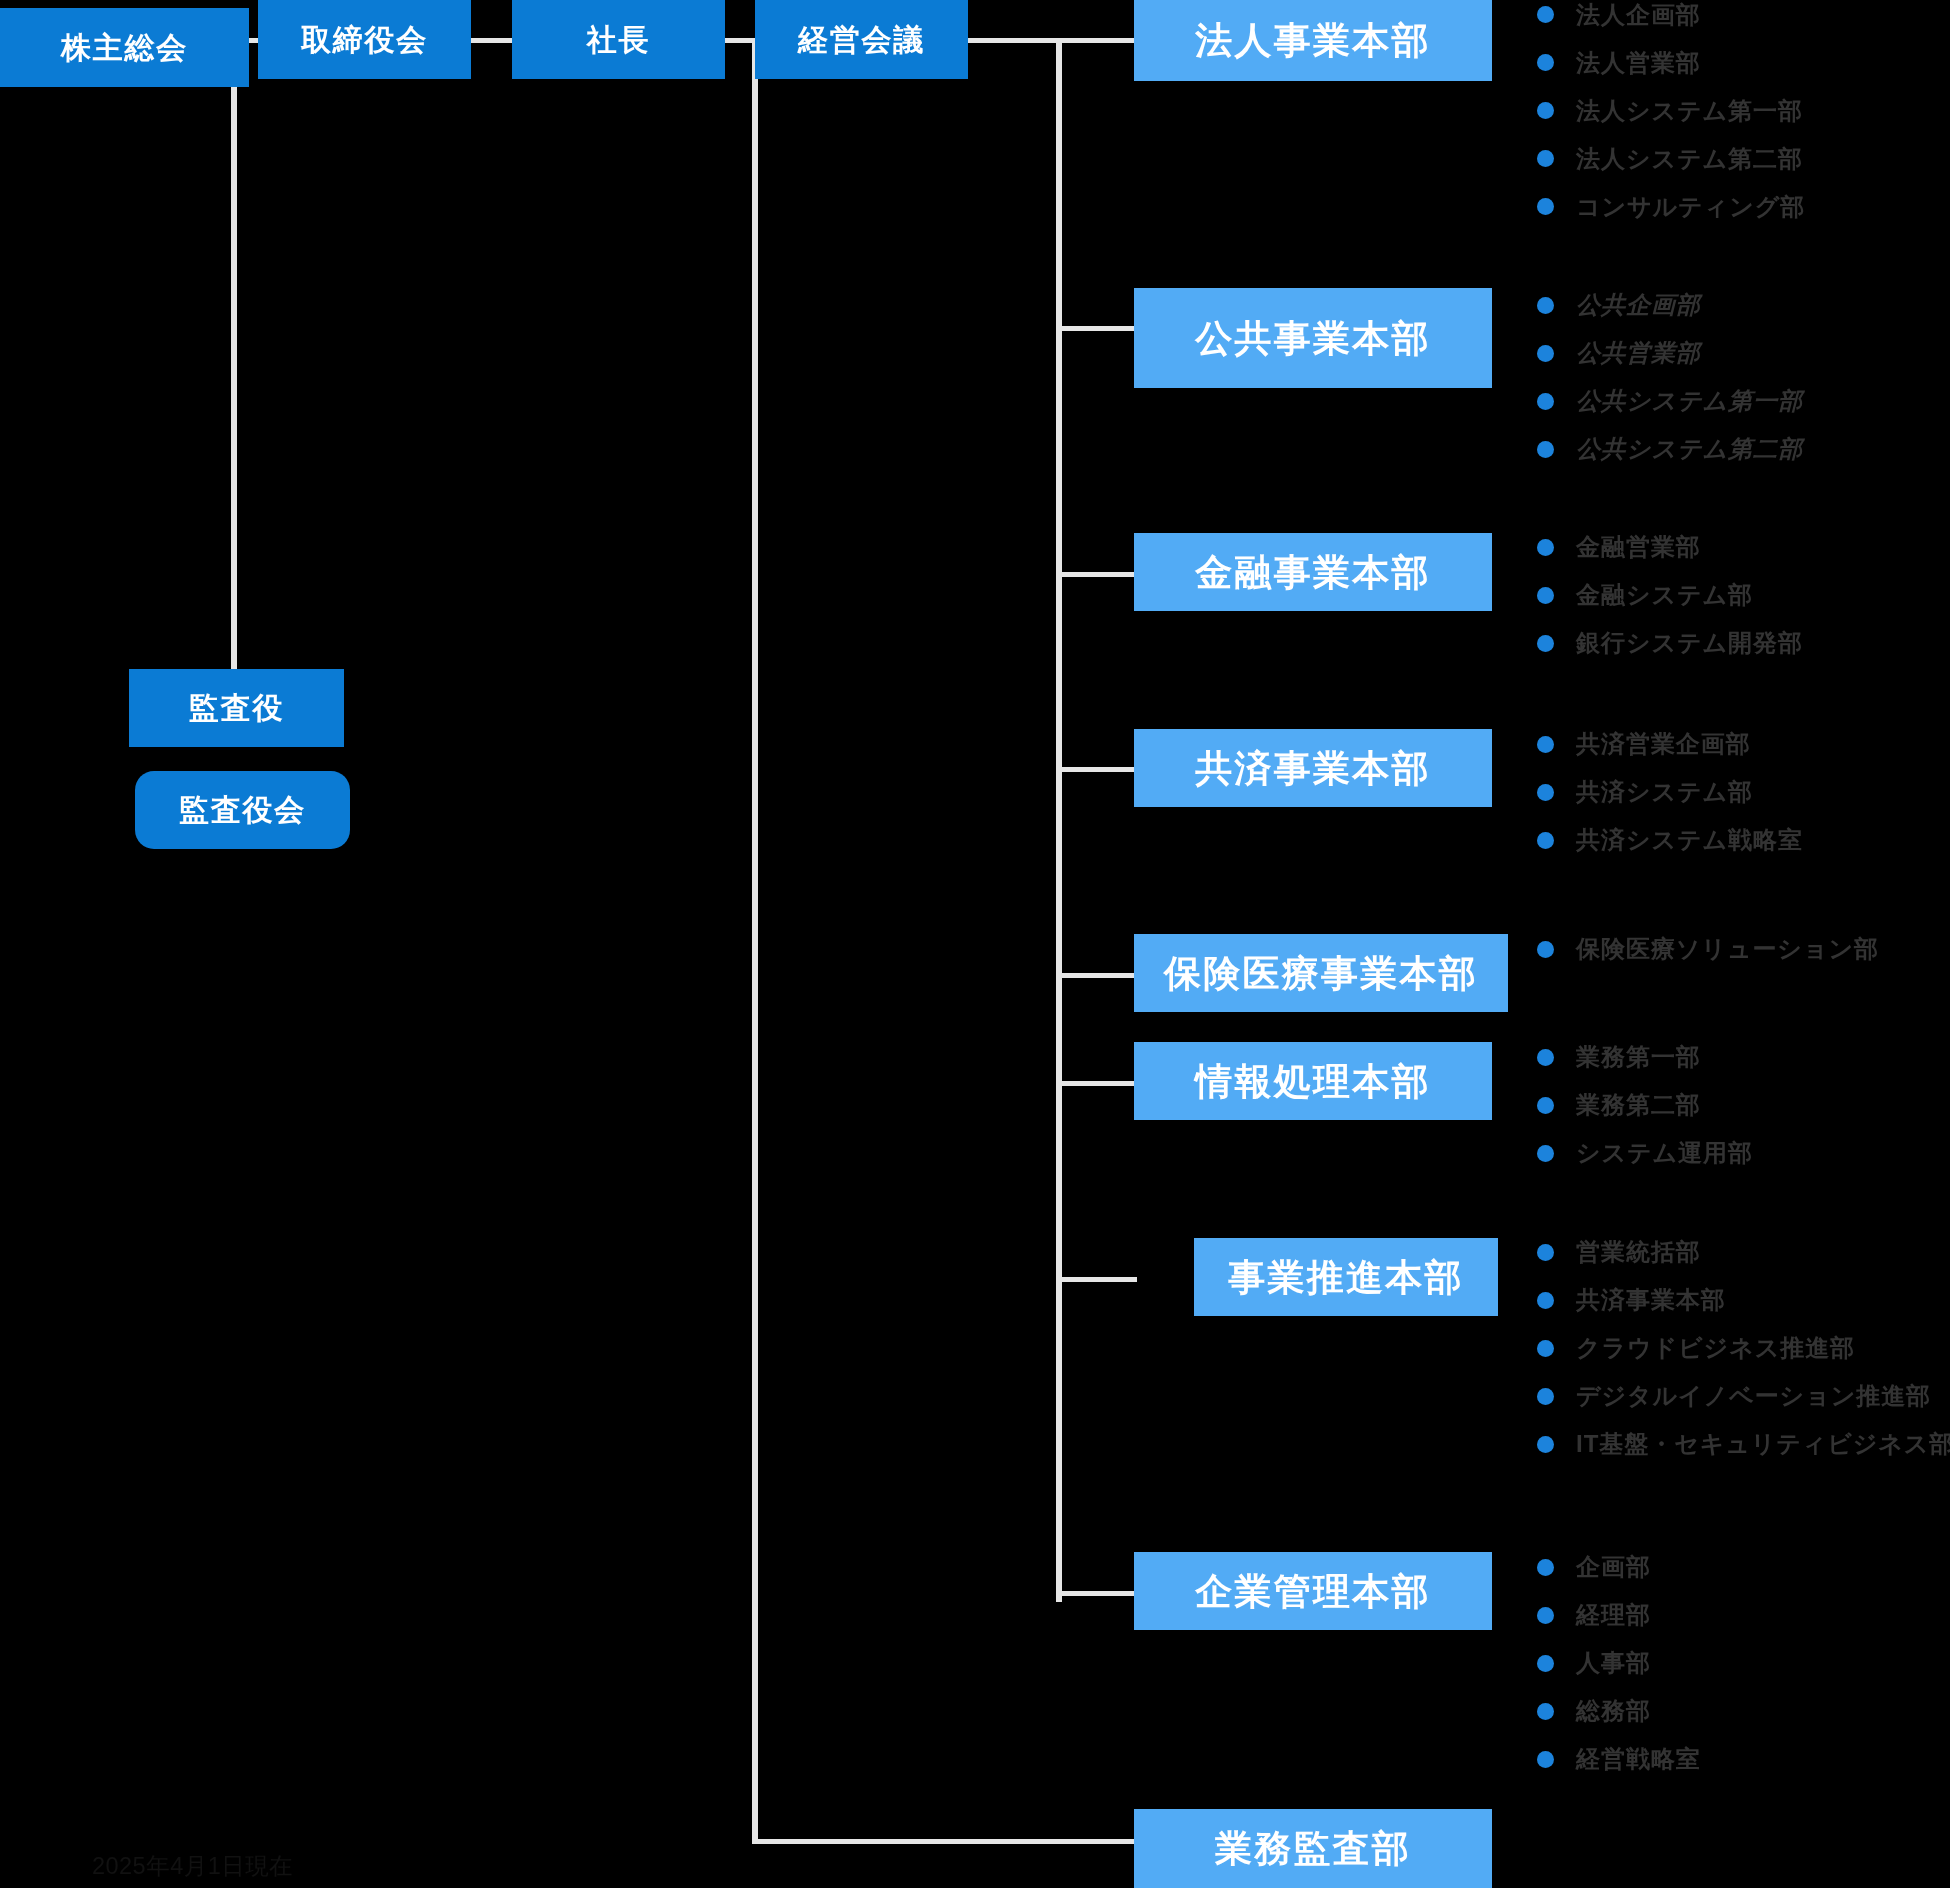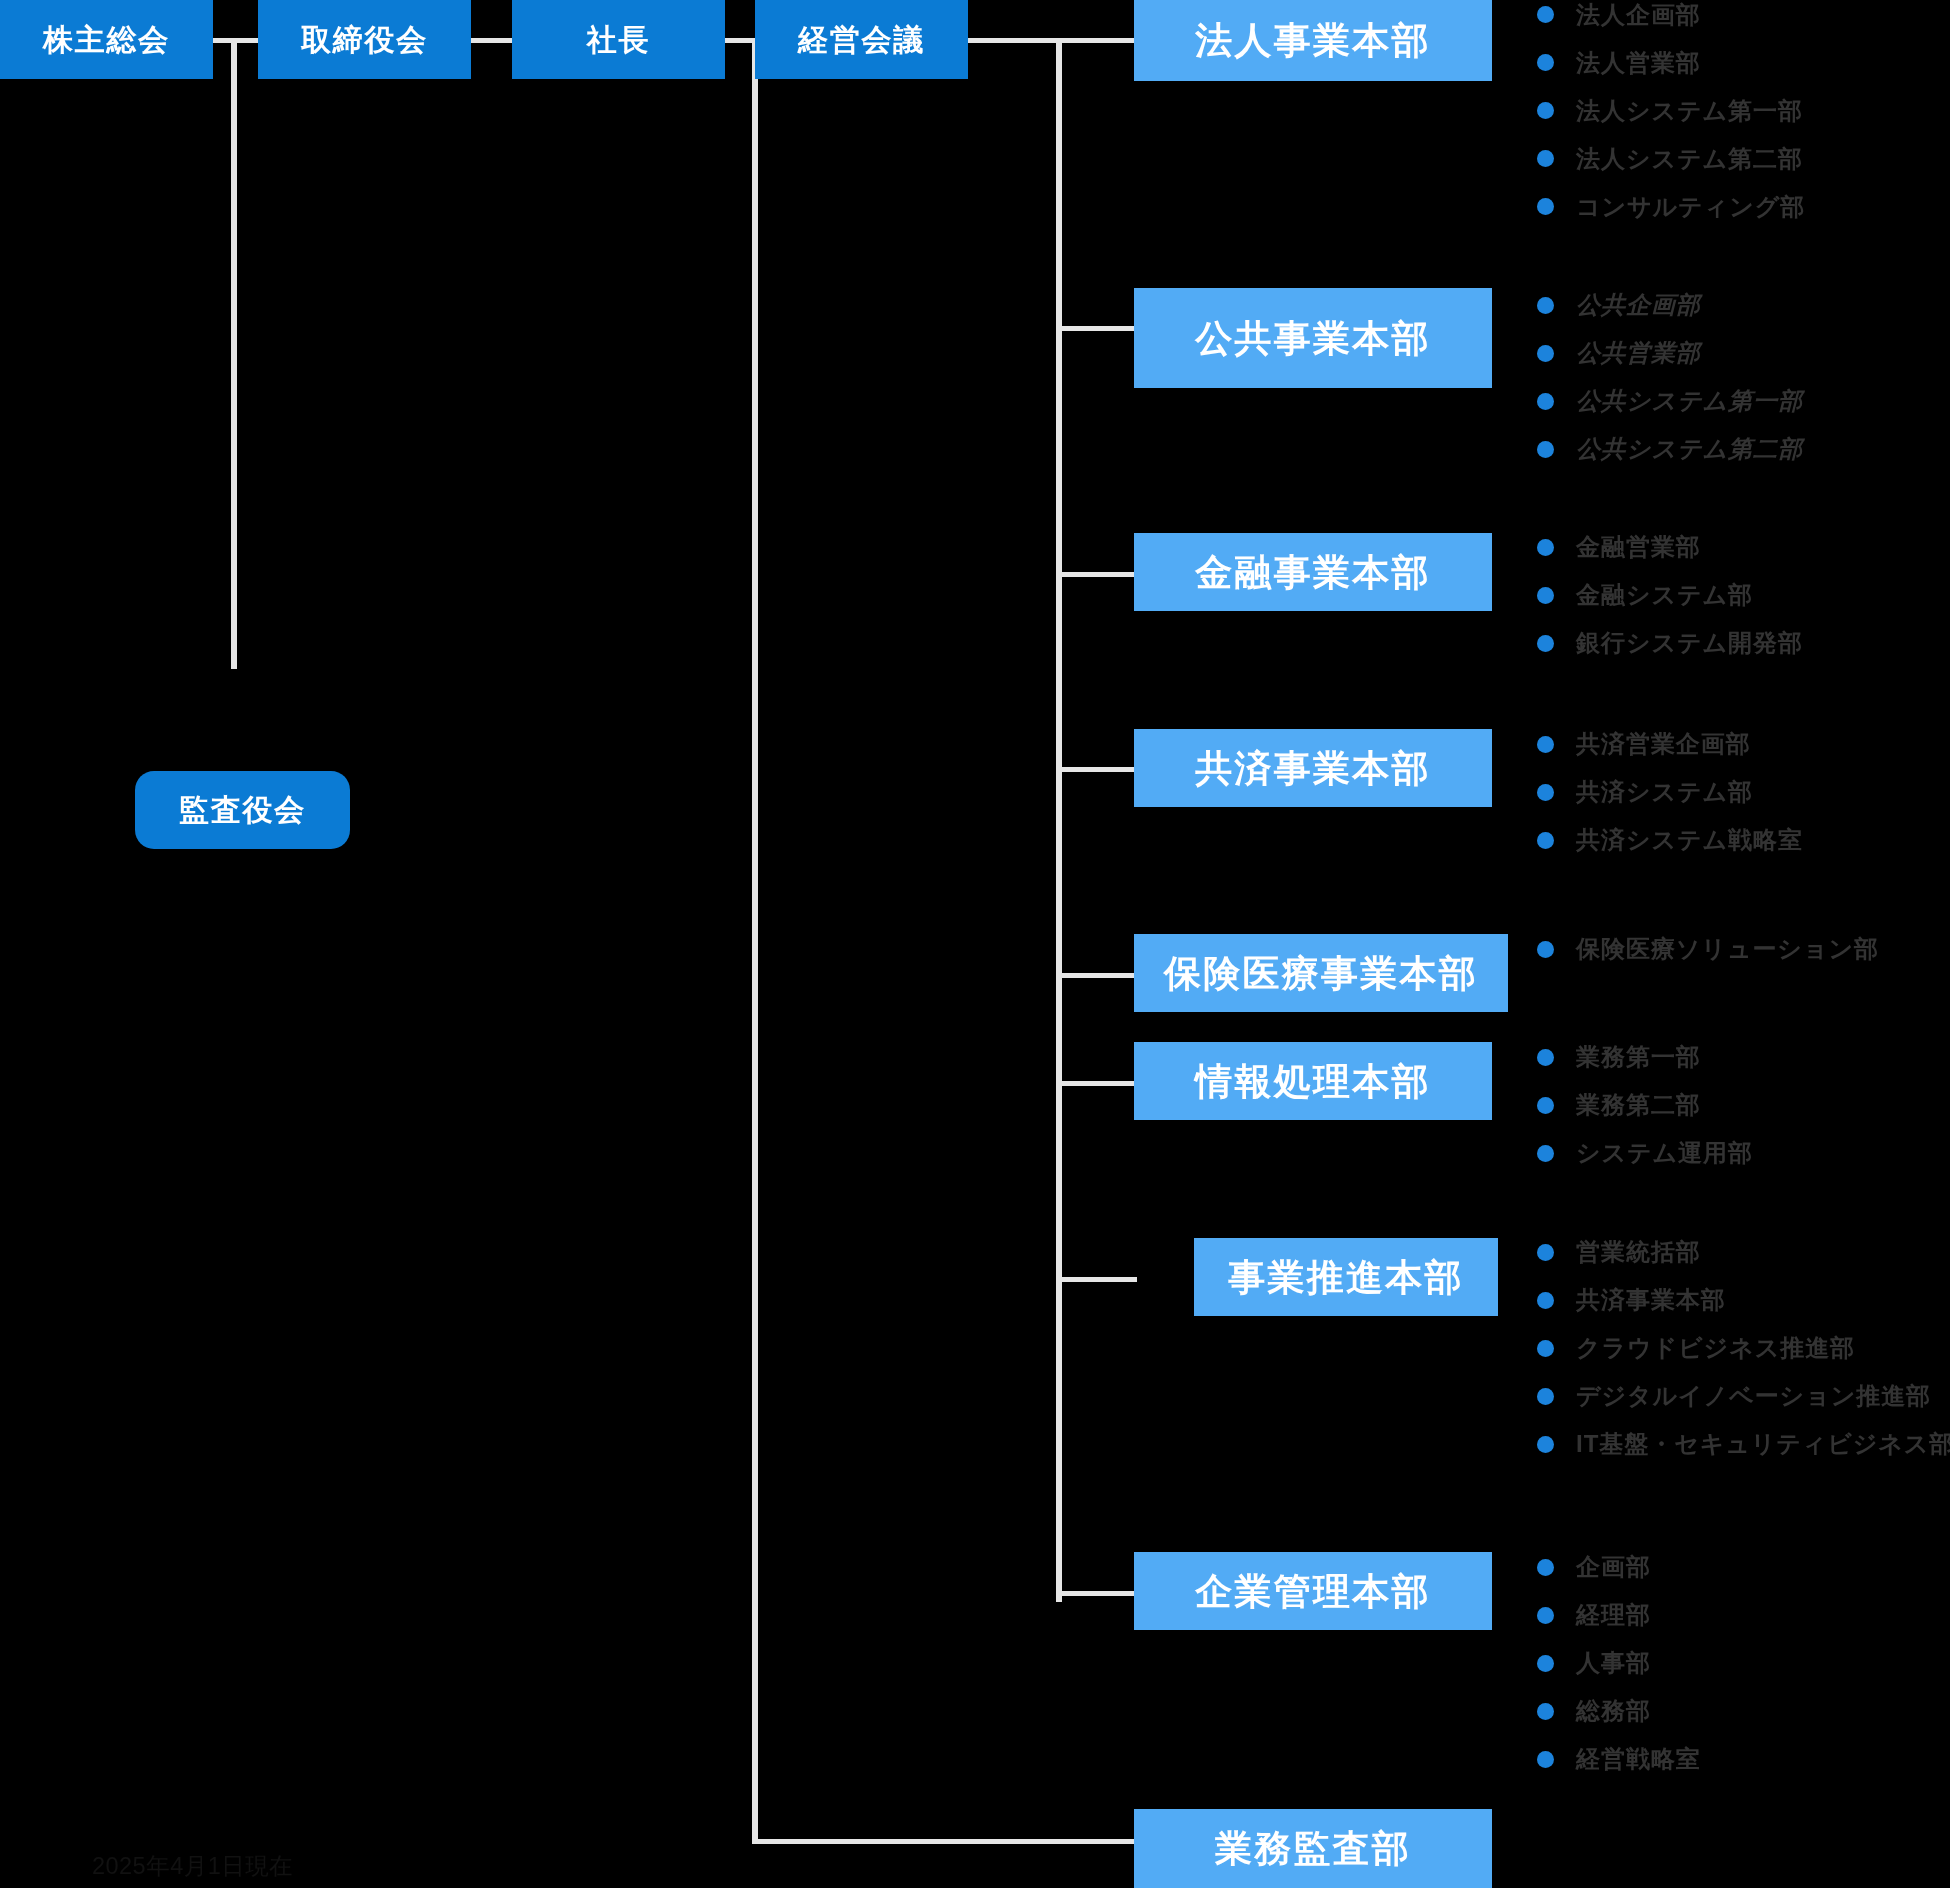--- a/index.html
+++ b/index.html
@@ -46,33 +46,36 @@
 
   <div class="line h" style="left:1056px;top:38px;width:81px;"></div>
   <div class="line h" style="left:1056px;top:326px;width:81px;"></div>
   <div class="line h" style="left:1056px;top:572px;width:81px;"></div>
   <div class="line h" style="left:1056px;top:767px;width:81px;"></div>
   <div class="line h" style="left:1056px;top:973px;width:81px;"></div>
   <div class="line h" style="left:1056px;top:1081px;width:81px;"></div>
   <div class="line h" style="left:1056px;top:1277px;width:81px;"></div>
   <div class="line h" style="left:1056px;top:1591px;width:81px;"></div>
 
-  <div class="box top" style="left:0px;top:0px;width:213px;height:79px;">
+  <div class="box top" style="left:0px;top:8px;width:249px;height:79px;">
     <span>株主総会</span>
   </div>
   <div class="box top" style="left:512px;top:0px;width:213px;height:79px;">
     <span>社長</span>
   </div>
   <div class="box top" style="left:258px;top:0px;width:213px;height:79px;">
     <span>取締役会</span>
   </div>
   <div class="box top" style="left:755px;top:0px;width:213px;height:79px;">
     <span>経営会議</span>
   </div>
 
+  <div class="box side" style="left:129px;top:669px;width:215px;height:78px;">
+    <span>監査役</span>
+  </div>
   <div class="box side" style="left:135px;top:771px;width:215px;height:78px;border-radius:19px;">
     <span>監査役会</span>
   </div>
 
   <div class="box unit" style="left:1134px;top:0px;width:358px;height:81px;">
     <span>法人事業本部</span>
   </div>
   <div class="box unit" style="left:1134px;top:288px;width:358px;height:100px;">
     <span>公共事業本部</span>
   </div>

